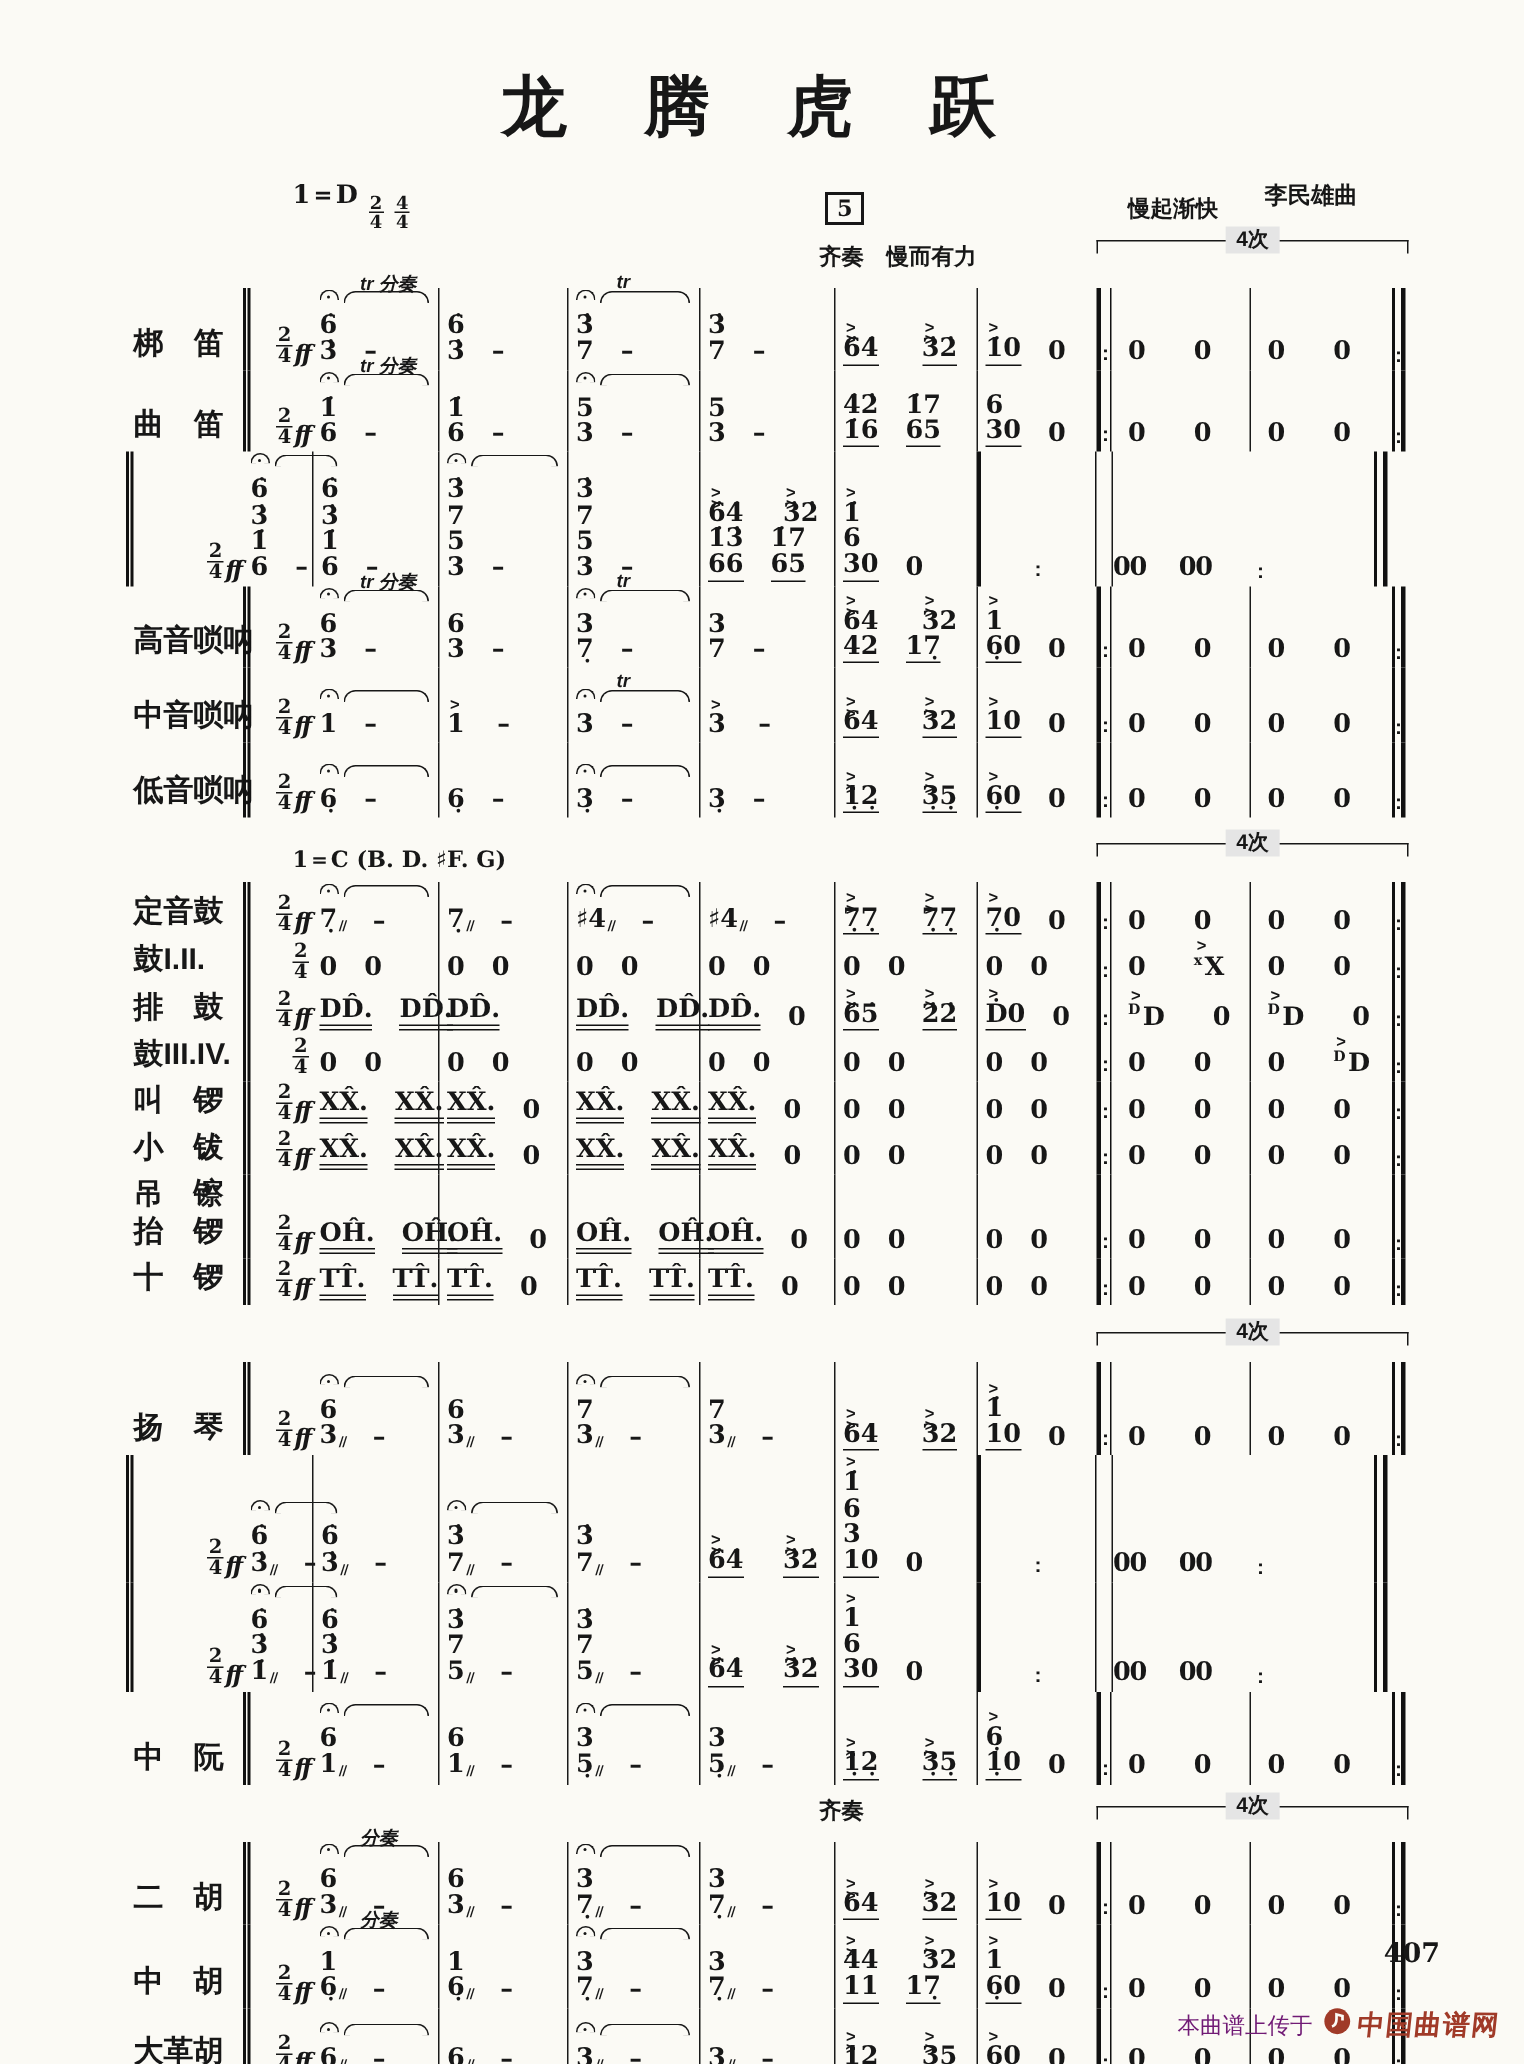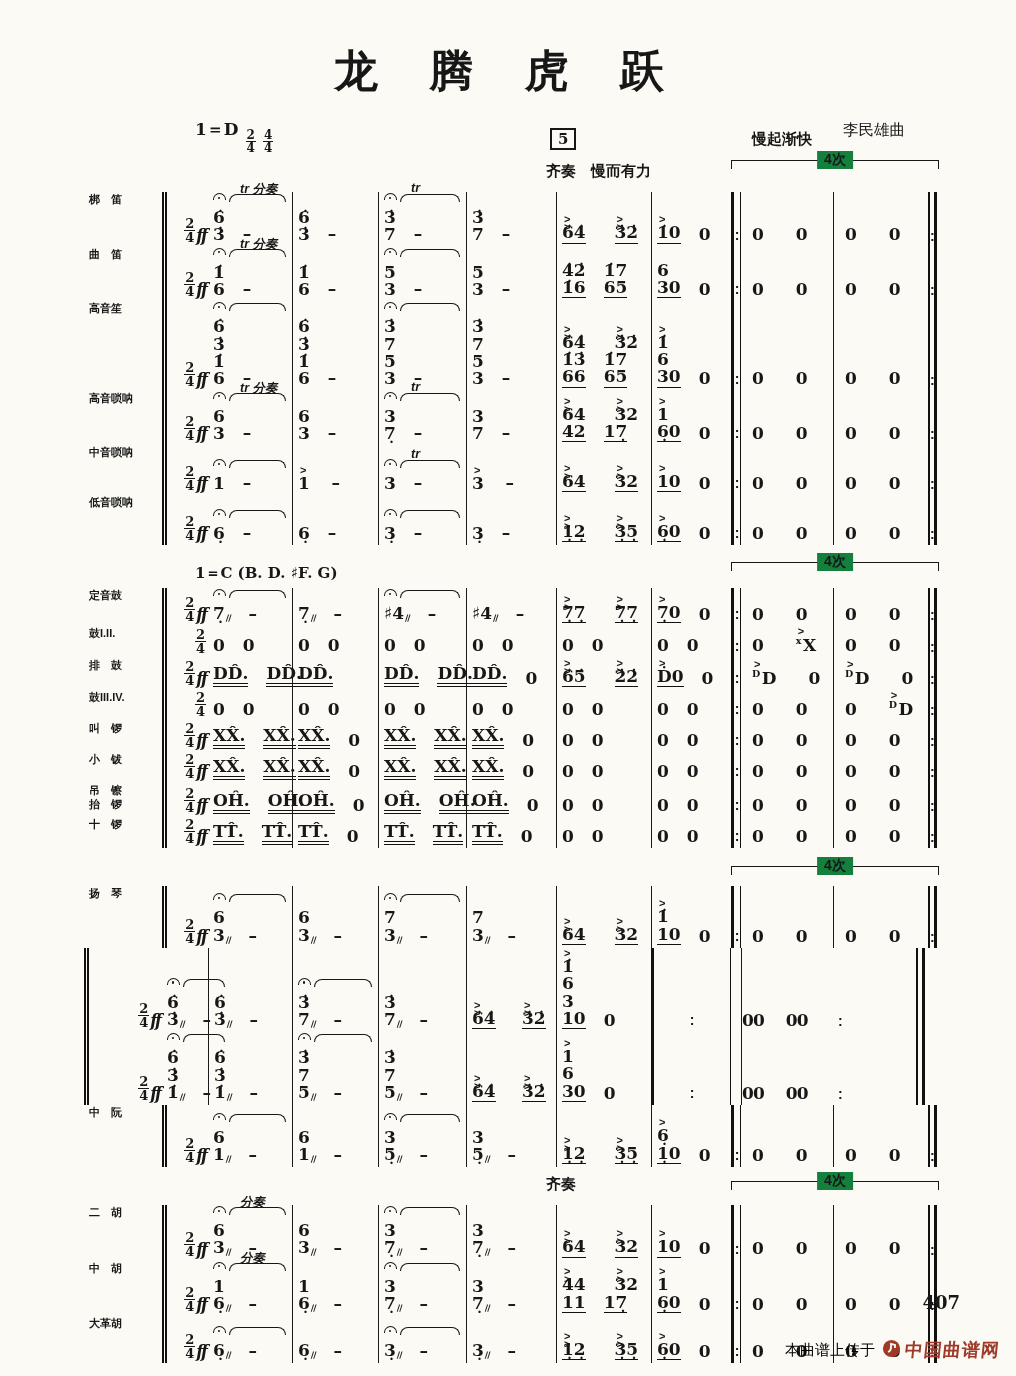--- a/index.html
+++ b/index.html
@@ -1,47 +1,47 @@
 <!DOCTYPE html>
 <html><head>
 <meta charset="utf-8">
 <style>
   html,body{margin:0;padding:0;}
   body{width:1016px;height:1376px;position:relative;background:#fbfaf5;color:#171717;
        font-family:"Liberation Sans",sans-serif;overflow:hidden;}
   .page-title{position:absolute;top:42px;left:0;width:100%;text-align:center;
     font-family:"DejaVu Serif",serif;font-weight:bold;font-size:44px;letter-spacing:18px;}
-  .composer{position:absolute;left:843px;top:120px;font-size:15.5px;font-weight:400;}
+  .composer{position:absolute;left:843px;top:120px;font-size:15.5px;font-weight:700;}
   #score{position:absolute;left:84px;top:104px;width:866px;}
   .system{position:relative;}
   .s1{margin-bottom:1px}.s2{margin-bottom:10px}.s3{margin-bottom:6px}
   .annot{position:relative;}
   .s1 .annot{height:88px}.s2 .annot{height:42px}.s3 .annot{height:28px}.s4 .annot{height:32px}
   .an{position:absolute;font-size:15px;font-weight:700;white-space:pre;}
   .an-key{left:111px;top:14px;font-family:"DejaVu Serif","DejaVu Sans",serif;font-size:17px;}
   .an-key2{left:111px;top:18px;font-family:"DejaVu Serif","DejaVu Sans",serif;font-size:15px;}
   .an-box{left:466px;top:24px;border:2px solid #171717;padding:0px 6px;
           font-family:"DejaVu Serif",serif;font-size:15px;}
   .an-uni{left:462px;}
   .s1 .an-uni{top:58px}.s4 .an-uni{top:2px}
   .an-accel{left:668px;top:26px;}
   .an-rep{left:647px;width:206px;height:8px;border:1.6px solid #171717;border-bottom:none;}
   .s1 .an-rep{top:56px}.s2 .an-rep{top:16px}.s3 .an-rep{top:8px}.s4 .an-rep{top:8px}
   .an-rep span{position:absolute;top:-10px;left:50%;transform:translateX(-50%);
-    background:#15803d;padding:0 7px;font-size:14px;}
+    background:#e5e5e5;padding:0 7px;font-size:14px;}
   .fr{display:inline-flex;flex-direction:column;align-items:center;vertical-align:-4px;
       font-size:12px;line-height:1;font-weight:700;margin-left:7px;
       font-family:"DejaVu Serif","DejaVu Sans",serif;}
   .fr .d{border-top:1.2px solid #171717;padding:0 1px;}
   .row{display:grid;grid-template-columns:78px 46px 84px 86px 88px 90px 95px 80px 10px 92px 92px 12px;}
   .s1 .row{min-height:50px}.s2 .row{min-height:27px}.s3 .row{min-height:62px}.s4 .row{min-height:47px}
   .m{display:flex;flex-direction:column;justify-content:flex-end;align-items:flex-start;
      padding:1px 2px 3px 5px;position:relative;}
   .bl{border-left:1.4px solid #1a1a1a;}
-  .lab{justify-content:flex-start;padding-bottom:5px;font-size:11px;font-weight:600;white-space:pre;line-height:1.25;}
+  .lab{justify-content:flex-end;padding-bottom:5px;font-size:20px;font-weight:600;white-space:pre;line-height:1.25;}
   .tsc{flex-direction:row;align-items:flex-end;gap:1px;border-left:5px double #111;padding-left:4px;}
   .tsc .fr{font-size:13px;margin-left:0;}
   .dyn{font-family:"DejaVu Serif",serif;font-style:italic;font-weight:900;font-size:16px;
        line-height:1;letter-spacing:-2px;}
   .ctop{display:flex;align-items:flex-start;height:15px;margin-bottom:1px;width:95%;}
   .ferm{display:inline-block;width:11px;height:6px;border:1.4px solid #171717;border-bottom:none;
         border-radius:11px 11px 0 0;position:relative;margin-right:3px;flex:none;}
   .ferm::after{content:"";position:absolute;left:3.5px;top:2.6px;width:2.2px;height:2.2px;
         background:#171717;border-radius:50%;}
   .slur{flex:1;min-width:40px;height:7px;border:1.4px solid #171717;border-bottom:none;
@@ -58,21 +58,21 @@
   .g{font-size:9.5px;vertical-align:7px;margin-right:1.5px;}
   .rm{font-size:9px;letter-spacing:-1px;margin-left:1px;vertical-align:-2px;}
   .ro{border-left:3.4px solid #111;border-right:1.4px solid #111;align-items:center;
       justify-content:flex-end;font-weight:700;font-size:14px;padding:0 0 4px 0;}
   .rc{border-right:3.4px solid #111;align-items:flex-start;justify-content:flex-end;
       font-weight:700;font-size:14px;}
   .rc::after{content:"";position:absolute;right:4.5px;top:0;bottom:0;width:1.4px;background:#111;}
   .page-num{position:absolute;left:880px;top:1292px;width:80px;text-align:right;
       font-family:"DejaVu Serif",serif;font-weight:bold;font-size:18px;}
   .footer{position:absolute;right:16px;top:1338px;display:flex;align-items:center;gap:7px;}
-  .footer .pre{font-size:15px;color:#000000;}
+  .footer .pre{font-size:15px;color:#701a75;}
   .site{display:flex;align-items:center;gap:4px;}
   .site-name{color:#a03a28;font-weight:800;font-size:18px;letter-spacing:1px;
       transform:skewX(-6deg);font-family:"Liberation Serif",serif;}
 </style>
 </head>
 <body>
 
 <div class="page-title">龙 腾 虎 跃</div>
 <div class="composer">李民雄曲</div>
 
@@ -341,21 +341,20 @@
               <span class="tx">0</span>
             </div>
             <div class="tok">
               <span class="tx">0</span>
             </div>
           </div>
         </div>
         <div class="m rc">:</div>
       </div>
       <div class="row">
-        <div class="m lab"><div>高音笙</div></div>
         <div class="m tsc">
           <span class="fr">
             <span>2</span>
             <span class="d">4</span>
           </span>
           <div class="dyn">ff</div>
         </div>
         <div class="m c1">
           <div class="ctop">
             <div class="ferm"></div>

